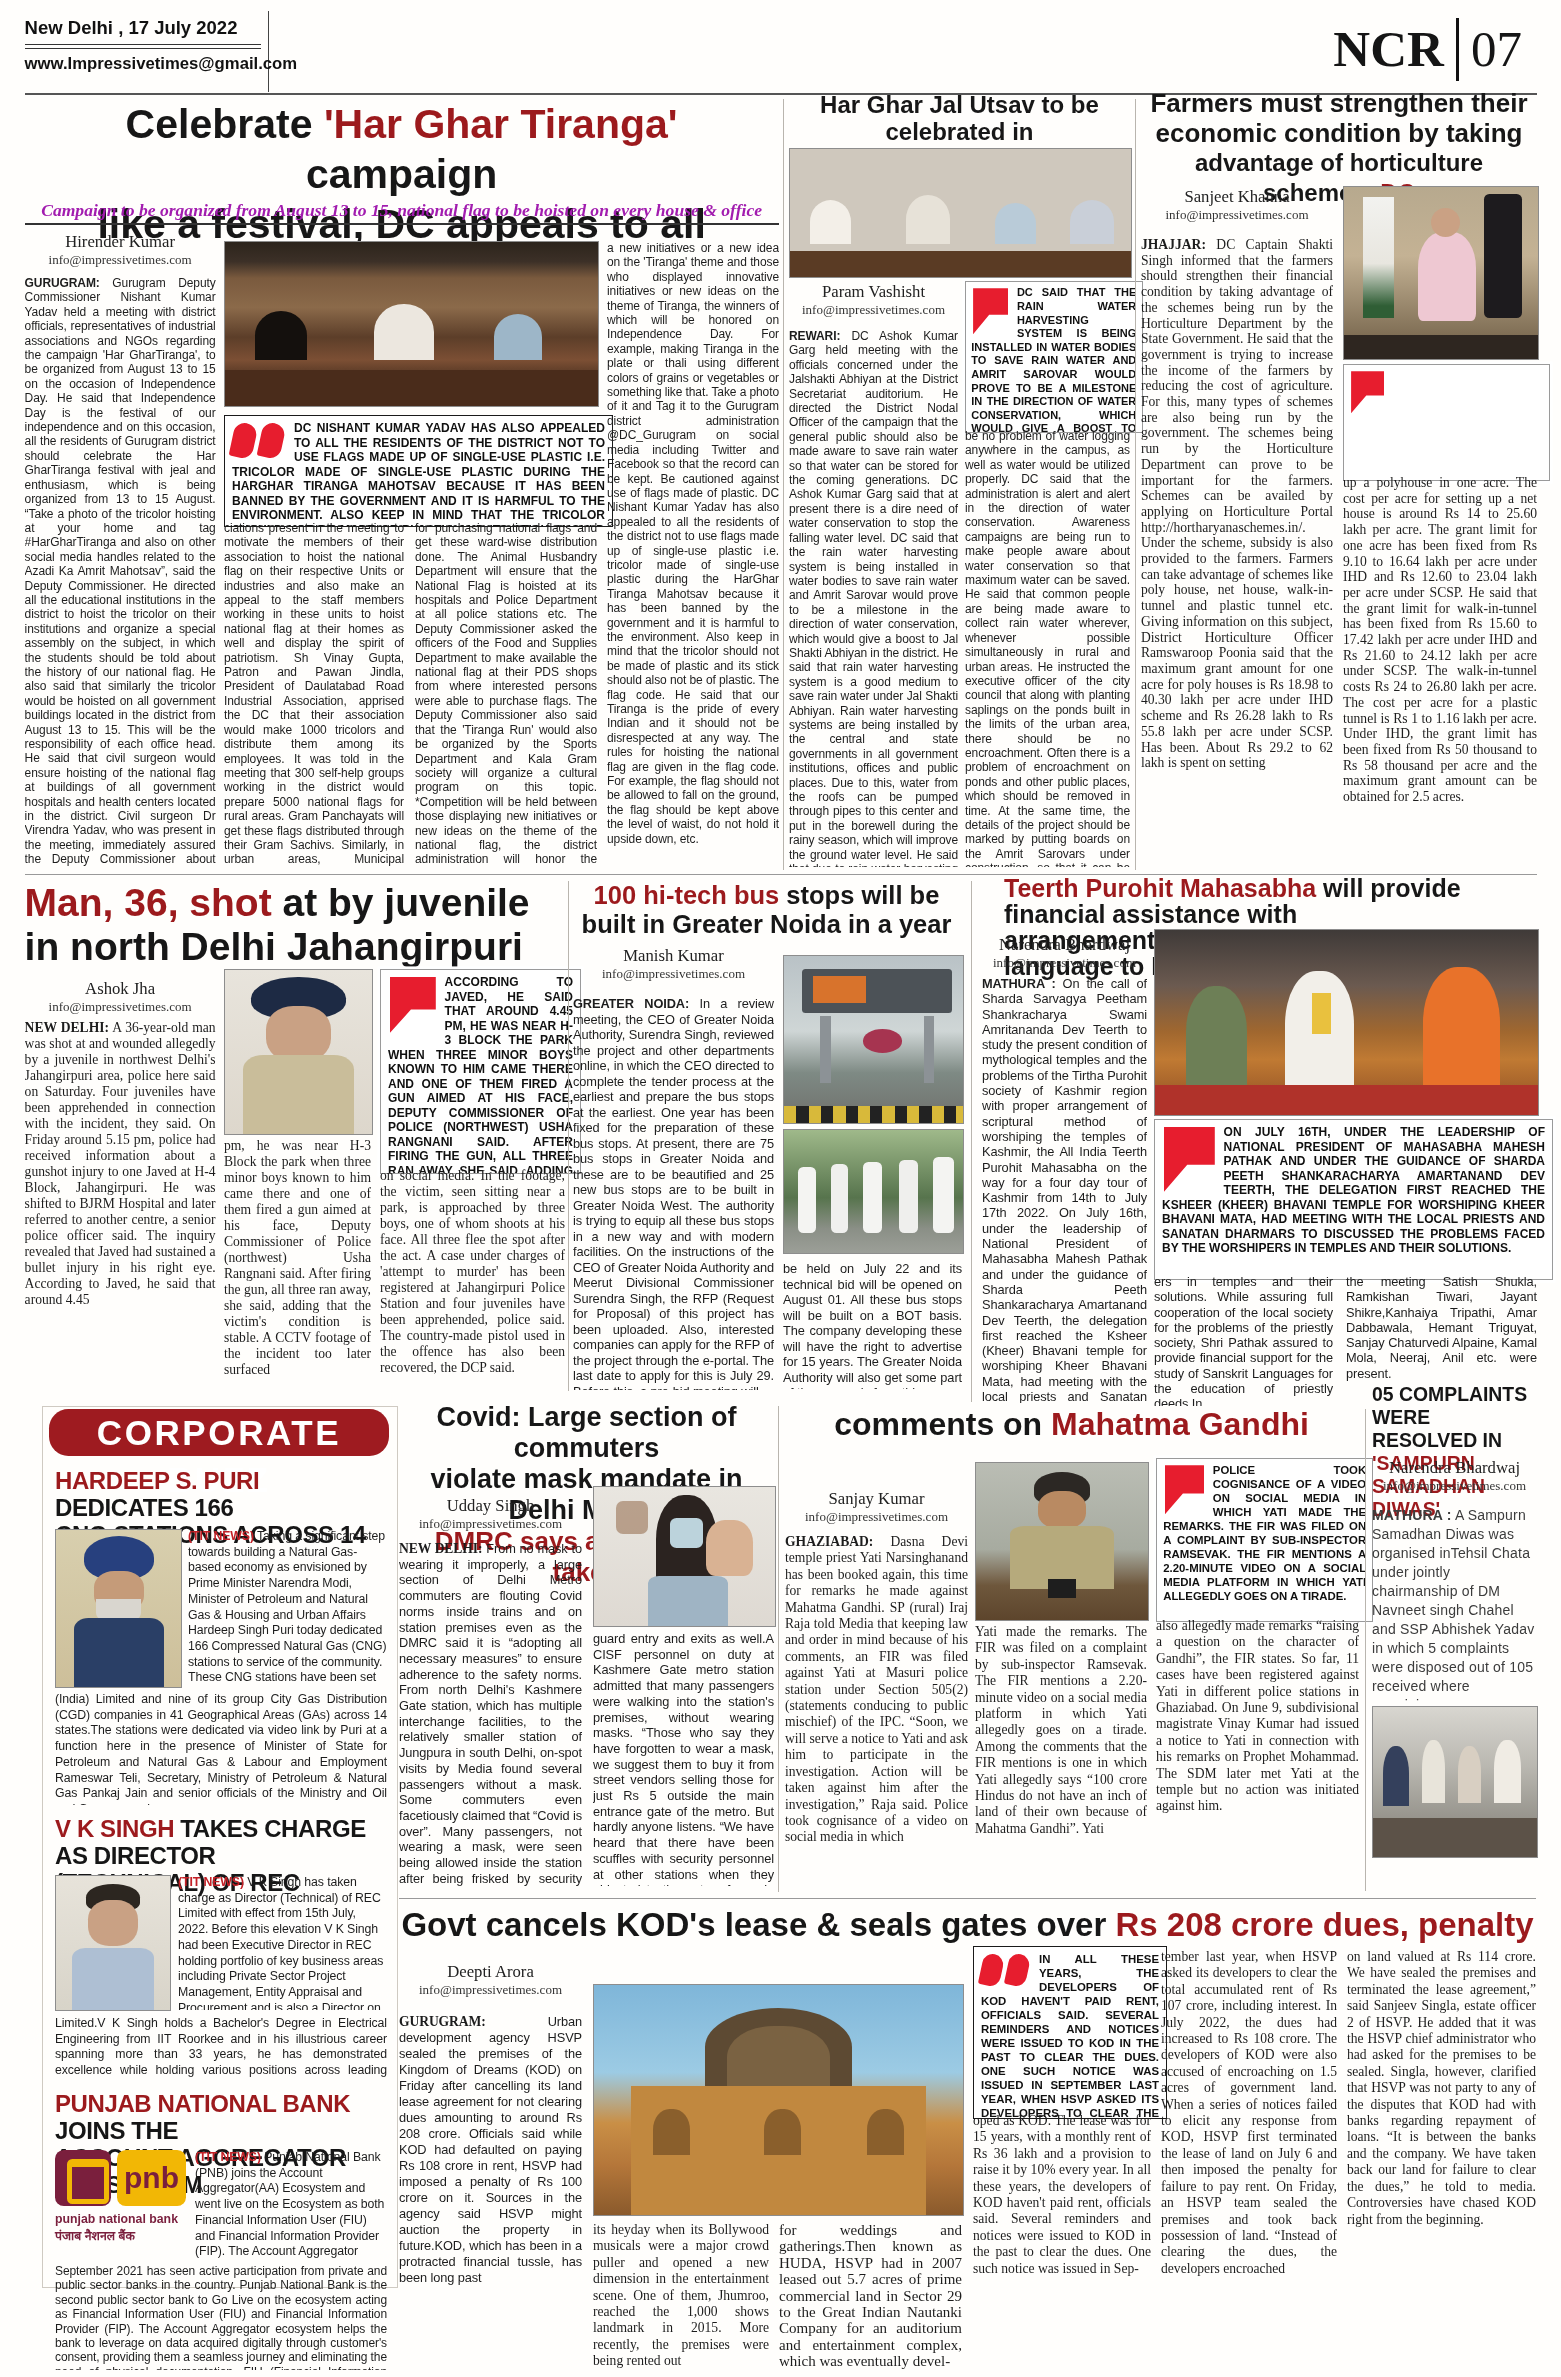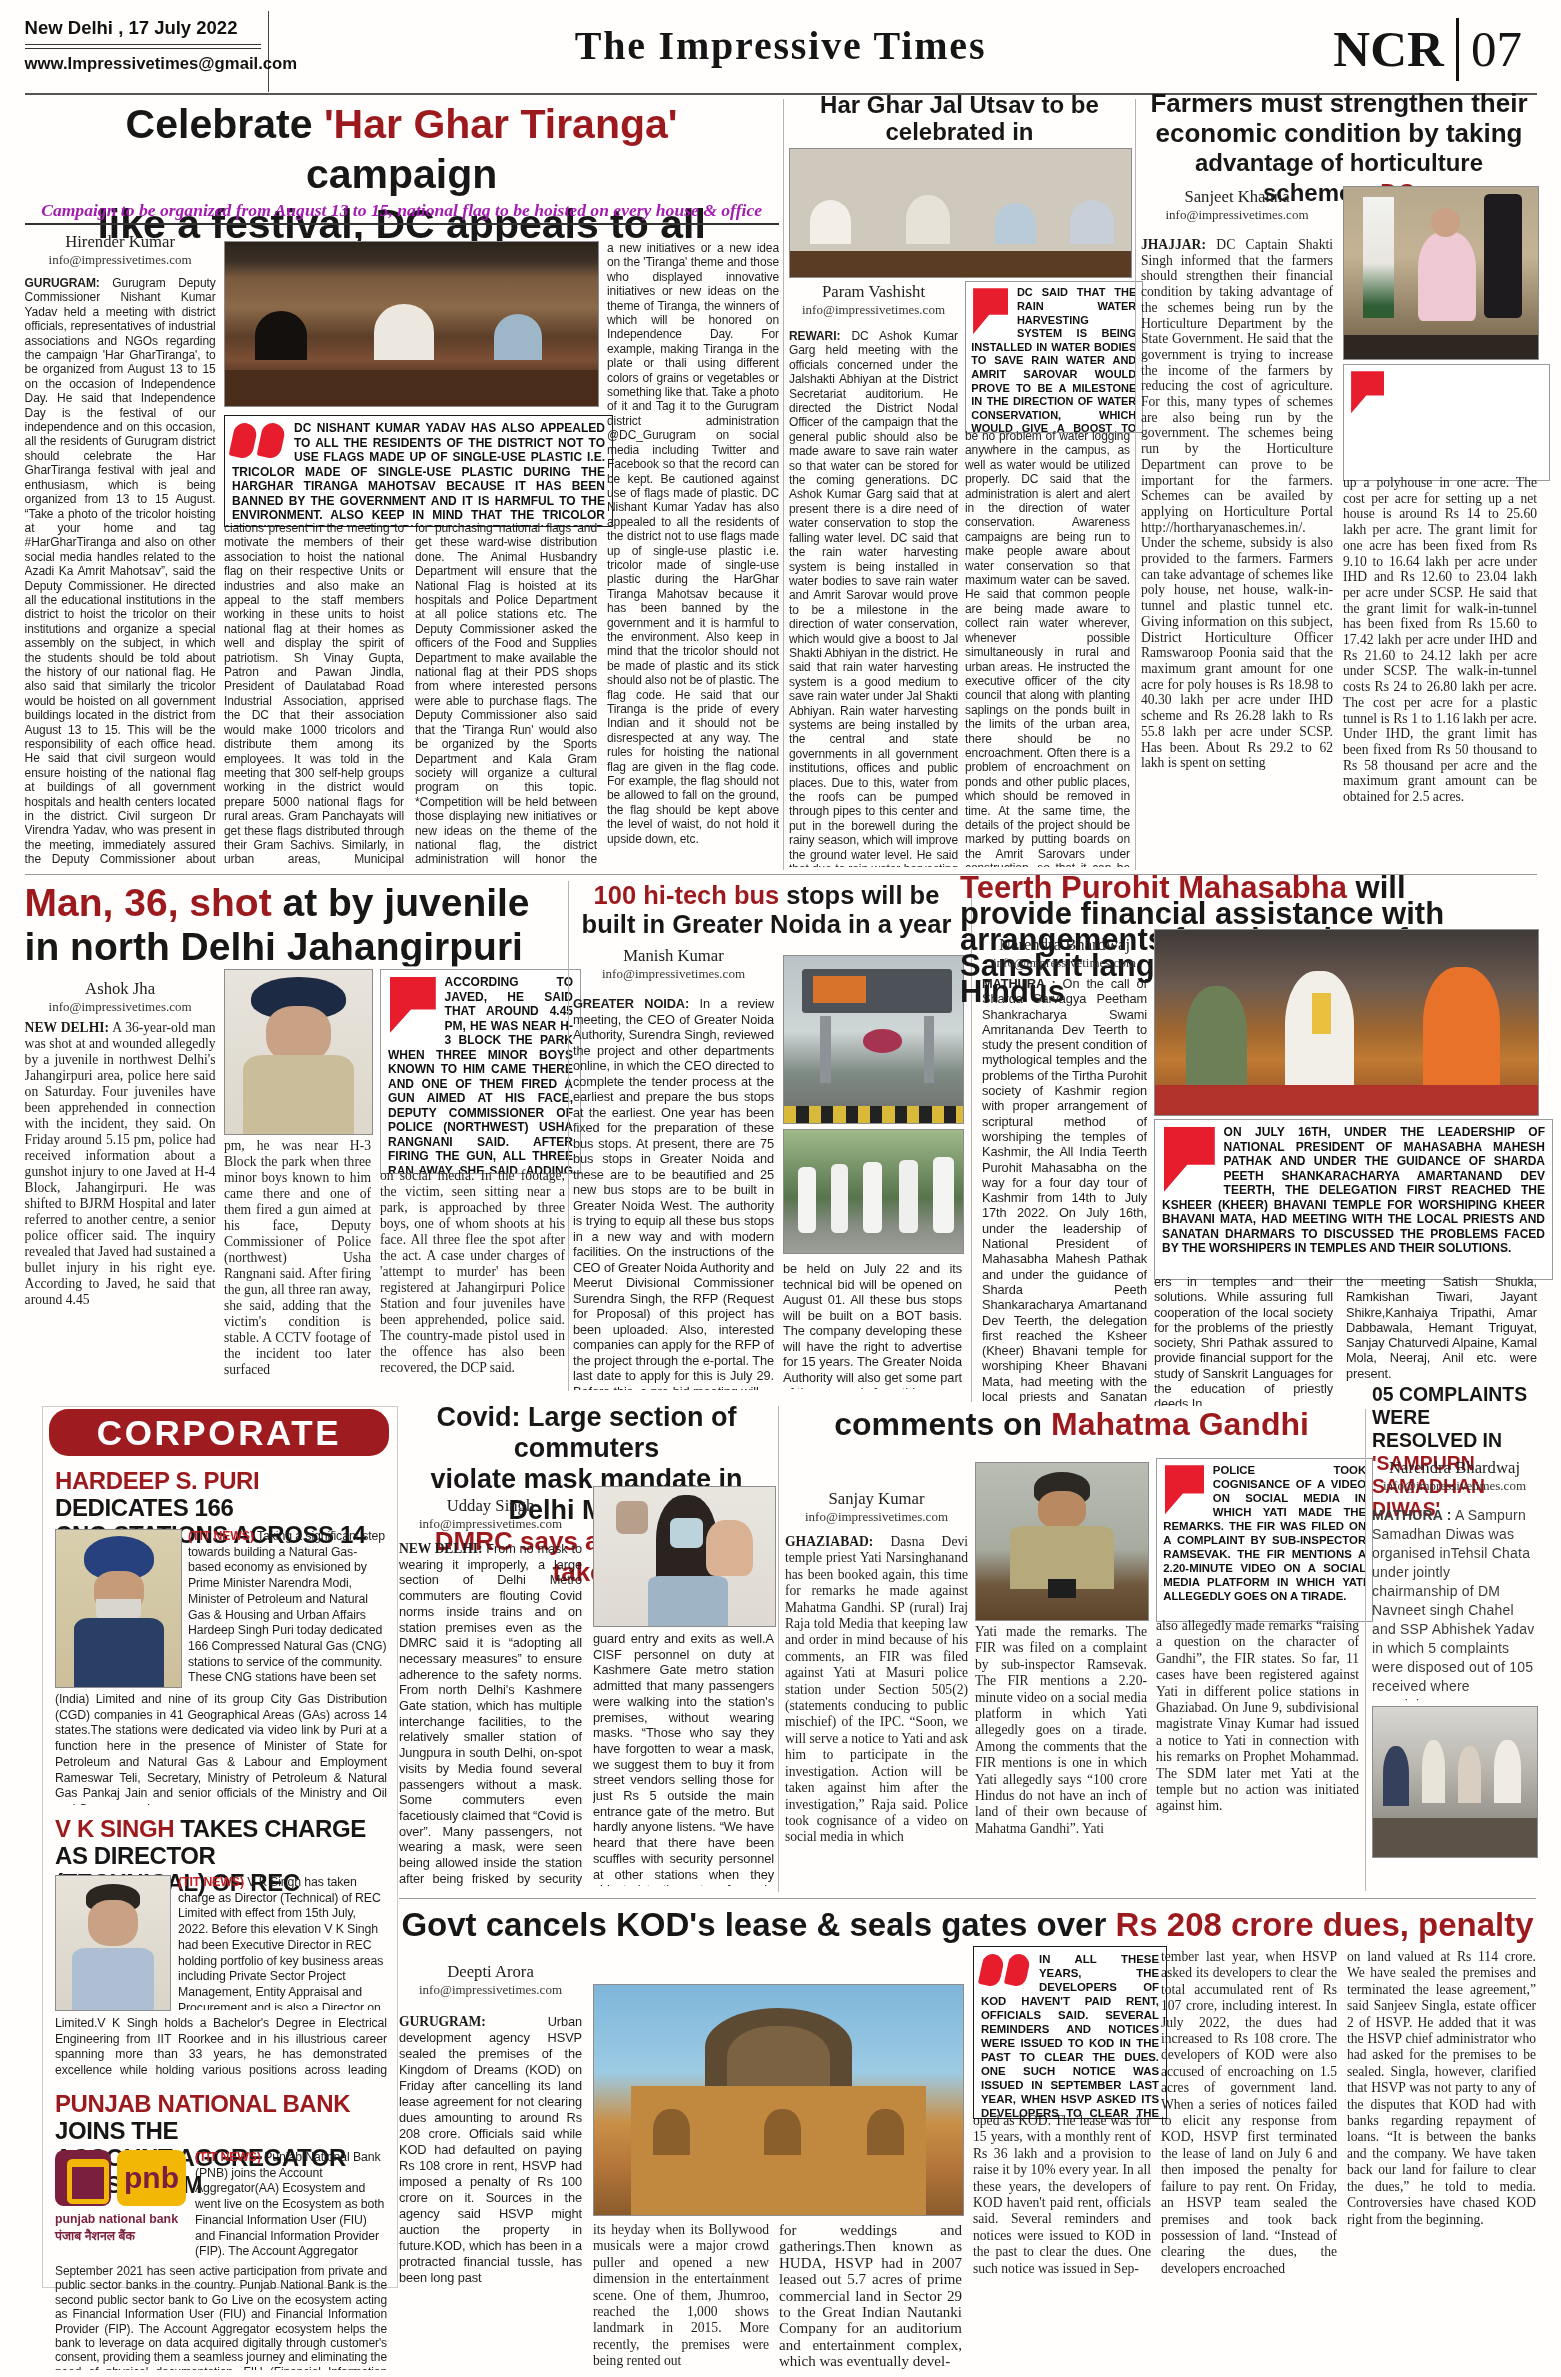--- a/index.html
+++ b/index.html
@@ -56,21 +56,20 @@
 </head>
 <body>
 
 <div id="paper">
 
   <div class="abs hdr-left">
     <div class="hdr-date">New Delhi , 17 July 2022</div>
     <div class="hdr-rule"></div>
     <div class="hdr-mail">www.Impressivetimes@gmail.com</div>
   </div>
-  <div class="abs masthead">The Impressive Times</div>
   <div class="abs ncr">
     <span class="s">NCR</span>
     <span class="bar"></span>
     <span class="n">07</span>
   </div>
   <div class="hr" style="left:24.6px;top:93px;width:1512px;height:1.8px;background:#555;"></div>
 
   <div class="abs hl center" style="left:24.6px;top:99px;width:754px;font-size:41px;line-height:50px;">
     <div><span>Celebrate </span><span class="red">'Har Ghar Tiranga'</span><span> campaign</span></div>
     <div>like a festival, DC appeals to all citizens</div>
@@ -197,21 +196,21 @@
     <div style="position:absolute;left:26%;top:28%;width:10%;height:56%;background:#f0f0ee;border-radius:5.3px;"></div>
     <div style="position:absolute;left:44%;top:26%;width:11%;height:58%;background:#f4f4f2;border-radius:5.3px;"></div>
     <div style="position:absolute;left:64%;top:24%;width:11%;height:60%;background:#efefed;border-radius:5.3px;"></div>
     <div style="position:absolute;left:83%;top:22%;width:12%;height:62%;background:#f4f4f2;border-radius:5.3px;"></div>
   </div>
   <div class="col b-sans" style="left:573px;top:996px;width:201px;height:394px;font-size:12.8px;line-height:15.5px;"><span class="dl">GREATER NOIDA:</span><span> In a review meeting, the CEO of Greater Noida Authority, Surendra Singh, reviewed the project and other departments online, in which the CEO directed to complete the tender process at the earliest and prepare the bus stops at the earliest. One year has been fixed for the preparation of these bus stops. At present, there are 75 bus stops in Greater Noida and these are to be beautified and 25 new bus stops are to be built in Greater Noida West. The authority is trying to equip all these bus stops in a new way and with modern facilities. On the instructions of the CEO of Greater Noida Authority and Meerut Divisional Commissioner Surendra Singh, the RFP (Request for Proposal) of this project has been uploaded. Also, interested companies can apply for the RFP of the project through the e-portal. The last date to apply for this is July 29. Before this, a pre-bid meeting will</span></div>
   <div class="col b-sans" style="left:783px;top:1261px;width:179px;height:128px;font-size:12.8px;line-height:15.5px;">be held on July 22 and its technical bid will be opened on August 01. All these bus stops will be built on a BOT basis. The company developing these will have the right to advertise for 15 years. The Greater Noida Authority will also get some part of the proceeds from this.</div>
 
   <div class="vr" style="left:971px;top:881px;height:521px;"></div>
 
-  <div class="abs hl" style="left:960px;top:875px;width:556px;font-size:31px;line-height:26px;">
+  <div class="abs hl" style="left:1004px;top:875px;width:556px;font-size:25px;line-height:26px;">
     <div><span class="red">Teerth Purohit Mahasabha</span><span> will provide financial assistance with</span></div>
     <div>arrangements for education of Sanskrit language to Kashmiri Hindus</div>
   </div>
   <div class="abs byline" style="left:982px;top:934px;width:165px;">
     <div class="nm">Narendra Bhardwaj</div>
     <div class="em">info@impressivetimes.com</div>
   </div>
   <div class="photo" style="left:1154px;top:929px;width:383px;height:185px;background:linear-gradient(180deg,#3f3a38 0%,#6b5a50 30%,#a0672f 55%,#c07a33 70%,#8a4a22 100%);">
     <div style="position:absolute;left:8%;top:30%;width:16%;height:54%;background:#6d7f56;border-radius:45% 45% 0 0;"></div>
     <div style="position:absolute;left:34%;top:22%;width:18%;height:64%;background:#f2efe9;border-radius:45% 45% 0 0;"></div>

